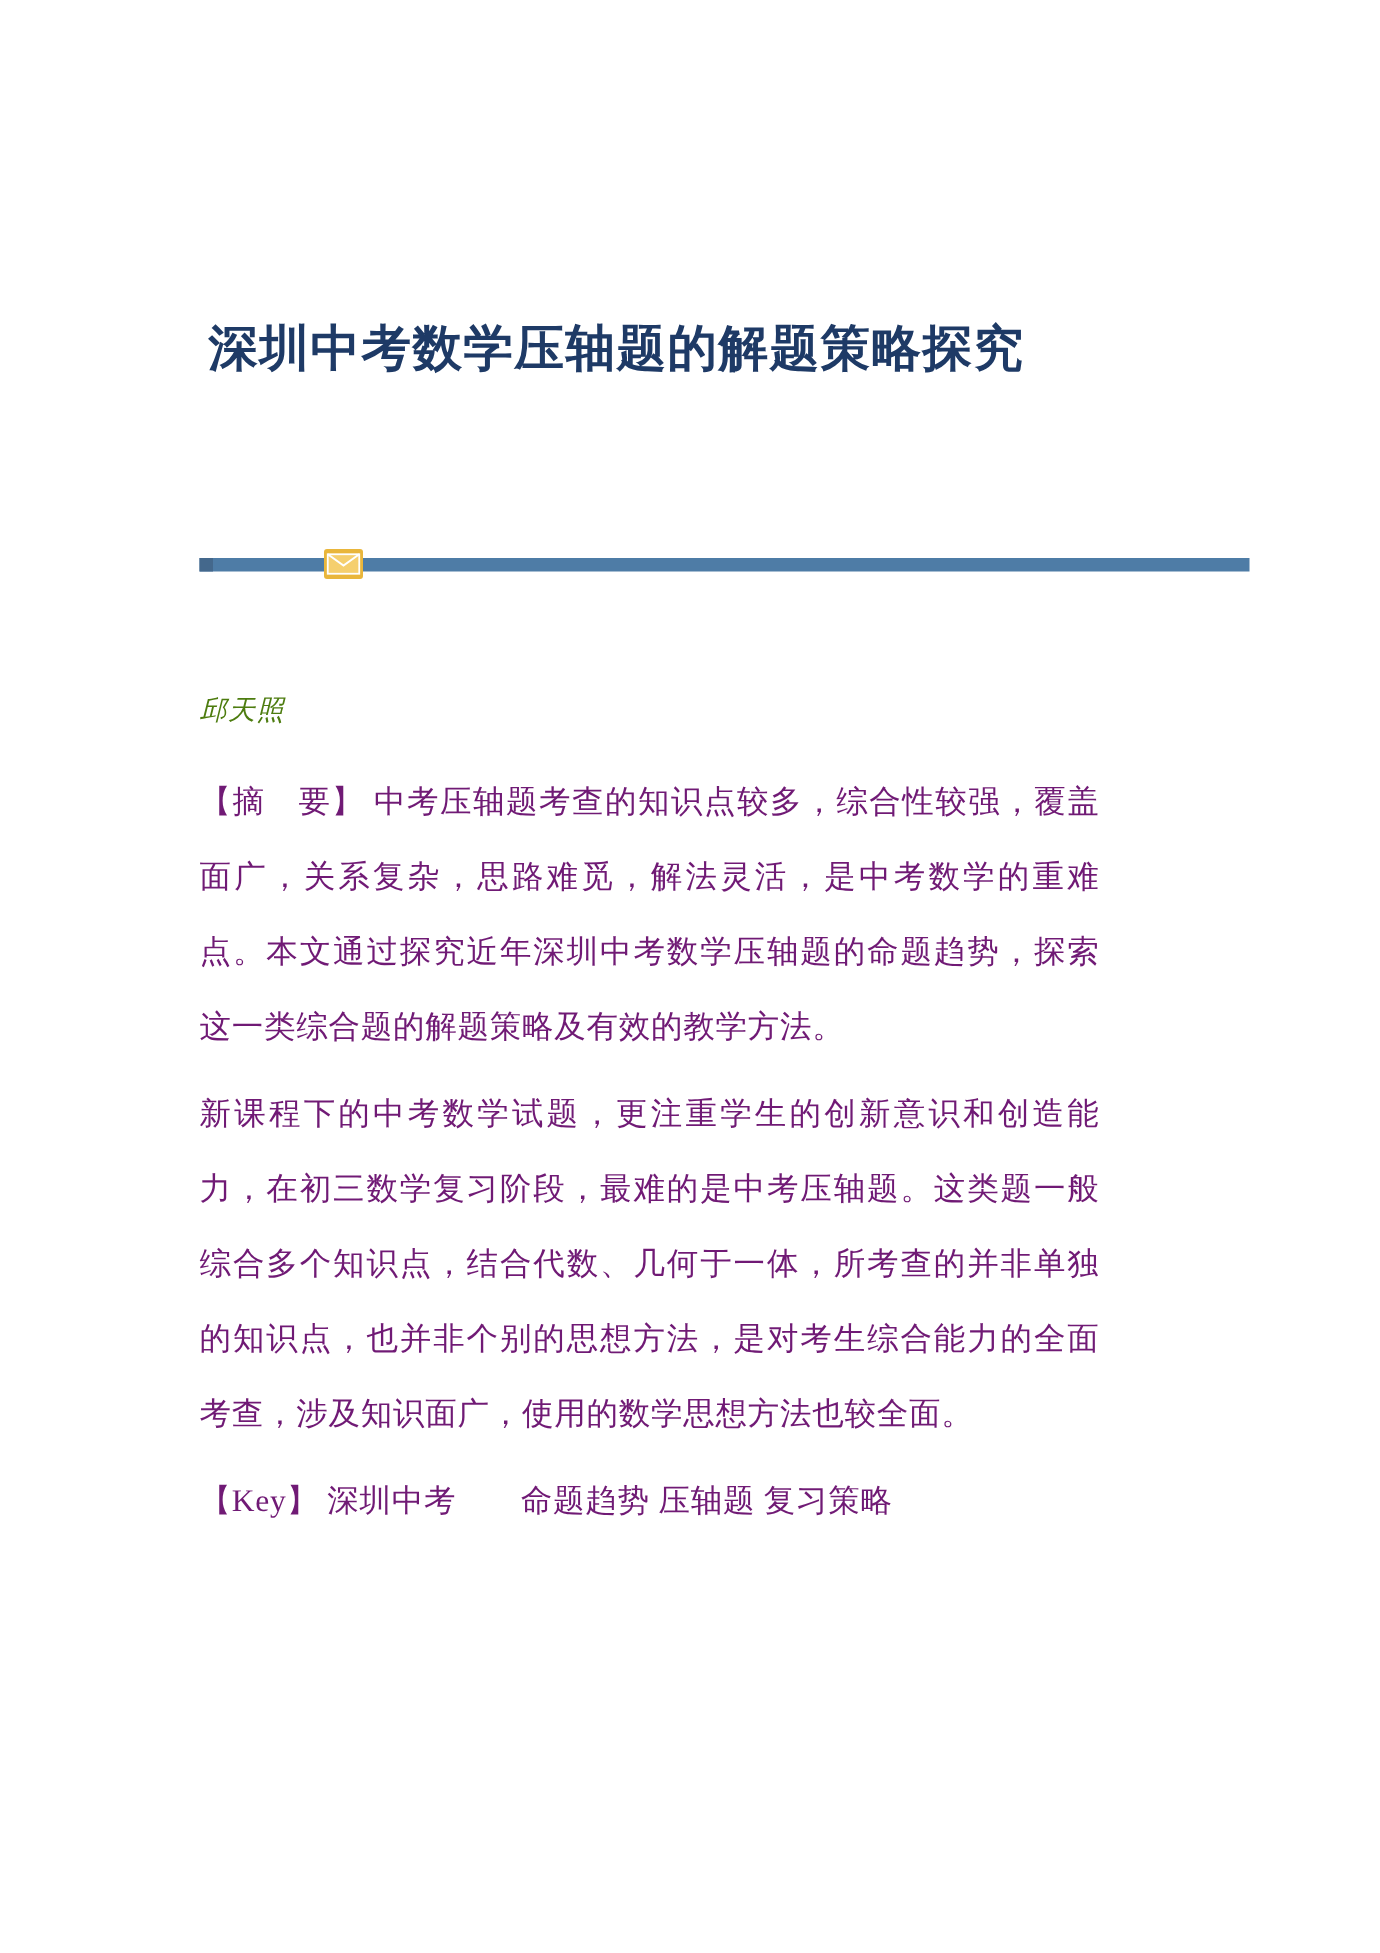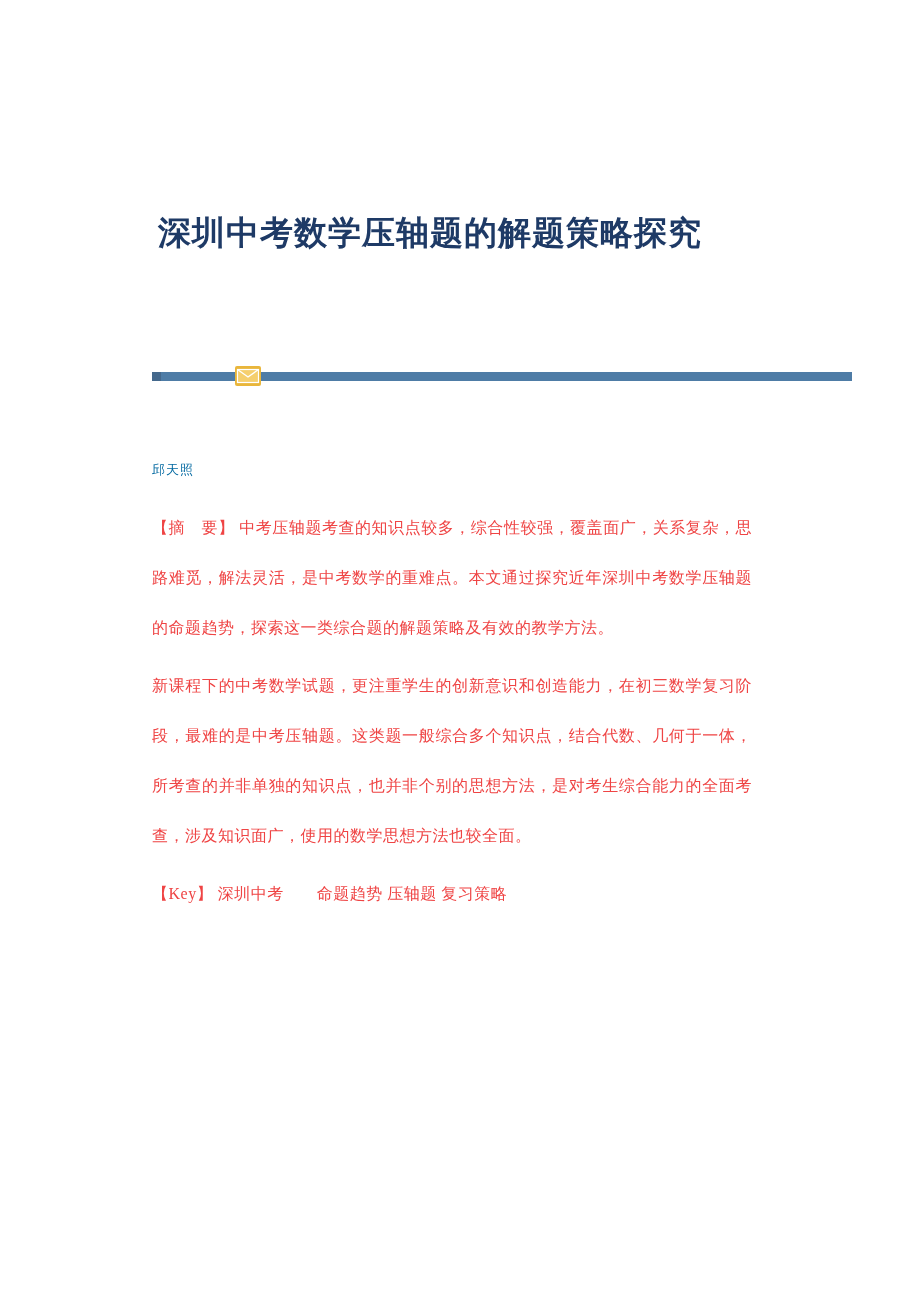--- a/index.html
+++ b/index.html
@@ -10,21 +10,21 @@
   body {
     width: 920px;
     height: 1302px;
     position: relative;
     overflow: hidden;
     font-family: "Liberation Serif", "DejaVu Serif", serif;
   }
   .page {
     position: absolute;
     top: 0;
-    left: 152px;
+    left: 133px;
     width: 700px;
   }
   .doc-title {
     margin: 212px 0 0 6px;
     font-size: 33px;
     font-weight: bold;
     letter-spacing: 1px;
     color: #1e3a66;
     line-height: 1.3;
   }
@@ -53,29 +53,30 @@
   .divider .envelope {
     position: absolute;
     left: 83px;
     top: -1px;
     width: 26px;
     height: 20px;
     display: block;
   }
   .author {
     margin: 74px 0 0 0;
-    font-size: 13px;
-    color: #0369a1;
+    font-size: 18px;
+    color: #4d7c0f;
     letter-spacing: 1px;
+    font-style: italic;
   }
   .body-text p {
     width: 600px;
-    font-size: 16px;
+    font-size: 21px;
     line-height: 50px;
-    color: #ef4444;
+    color: #701a75;
     text-align: justify;
     letter-spacing: 0.5px;
     margin: 0 0 8px 0;
   }
   .body-text p.first {
     margin-top: 24px;
   }
   .section-heading {
     width: 600px;
     font-size: 17.5px;

